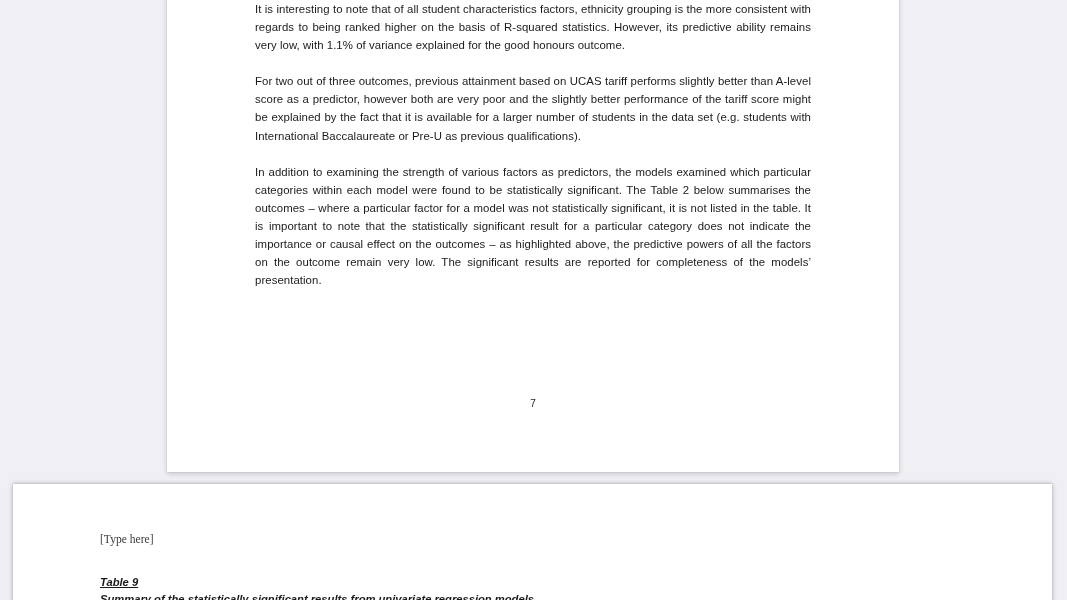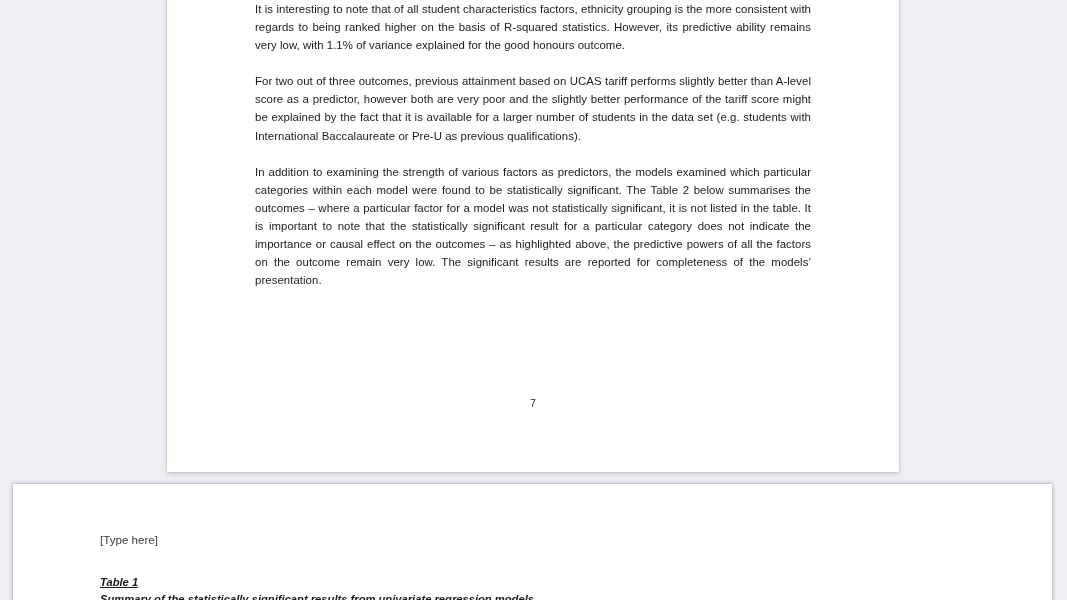--- a/index.html
+++ b/index.html
@@ -74,21 +74,21 @@
                 0 2px 6px rgba(60, 60, 80, 0.20),
                 0 0 1px rgba(60, 60, 80, 0.28);
   }
   .page2-body {
     position: absolute;
     left: 87px;
     top: 0px;
     width: 880px;
   }
   .type-here {
-    font-family: Liberation Sans, sans-serif;
+    font-family: Liberation Serif, serif;
     font-size: 11.6px;
     line-height: 14px;
     color: #3b3b3b;
     margin: 0;
     padding-top: 49px;
   }
   .table-caption-block {
     padding-top: 25px;
   }
   .table-label {
@@ -123,19 +123,19 @@
       <p class="doc-par">For two out of three outcomes, previous attainment based on UCAS tariff performs slightly better than A-level score as a predictor, however both are very poor and the slightly better performance of the tariff score might be explained by the fact that it is available for a larger number of students in the data set (e.g. students with International Baccalaureate or Pre-U as previous qualifications).</p>
       <p class="doc-par">In addition to examining the strength of various factors as predictors, the models examined which particular categories within each model were found to be statistically significant. The Table 2 below summarises the outcomes – where a particular factor for a model was not statistically significant, it is not listed in the table. It is important to note that the statistically significant result for a particular category does not indicate the importance or causal effect on the outcomes – as highlighted above, the predictive powers of all the factors on the outcome remain very low. The significant results are reported for completeness of the models’ presentation.</p>
     </div>
     <div class="page-number">7</div>
   </div>
 
   <div class="page2">
     <div class="page2-body">
       <p class="type-here">[Type here]</p>
       <div class="table-caption-block">
-        <div class="table-label">Table 1</div>
+        <div class="table-label">Table 9</div>
         <p class="table-subtitle">Summary of the statistically significant results from univariate regression models</p>
       </div>
     </div>
   </div>
 
 </div>
 
 </body></html>

